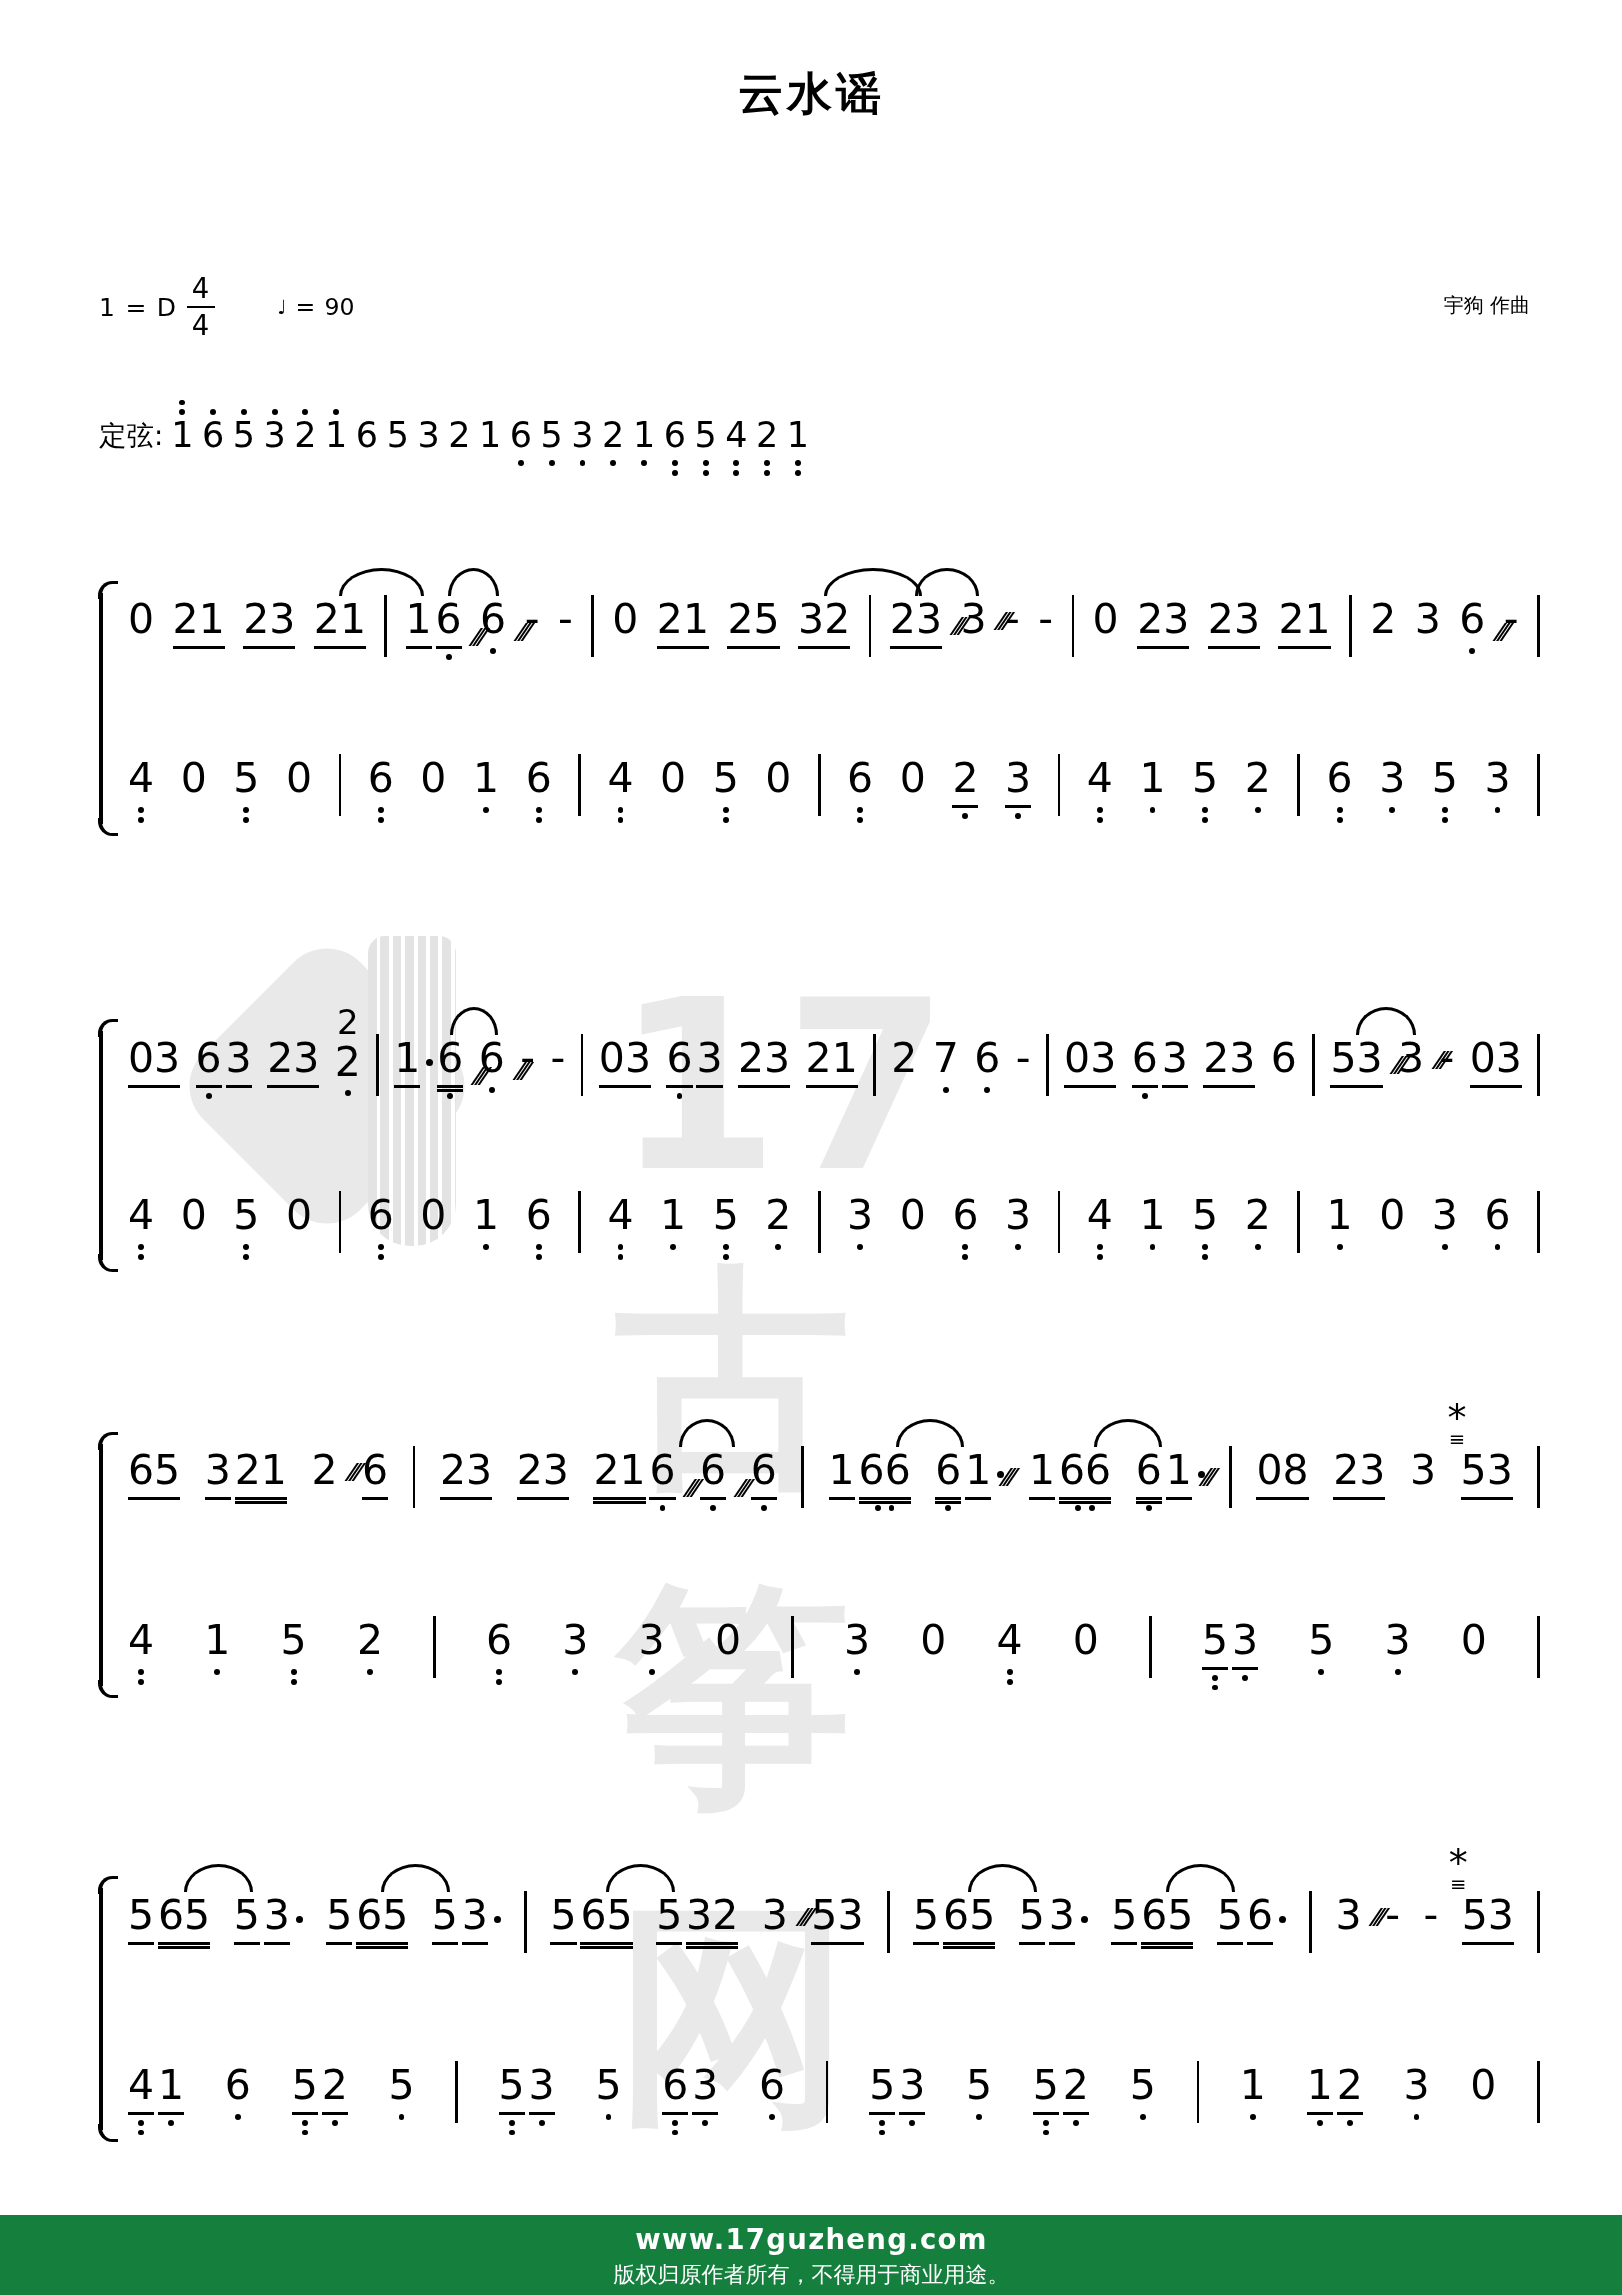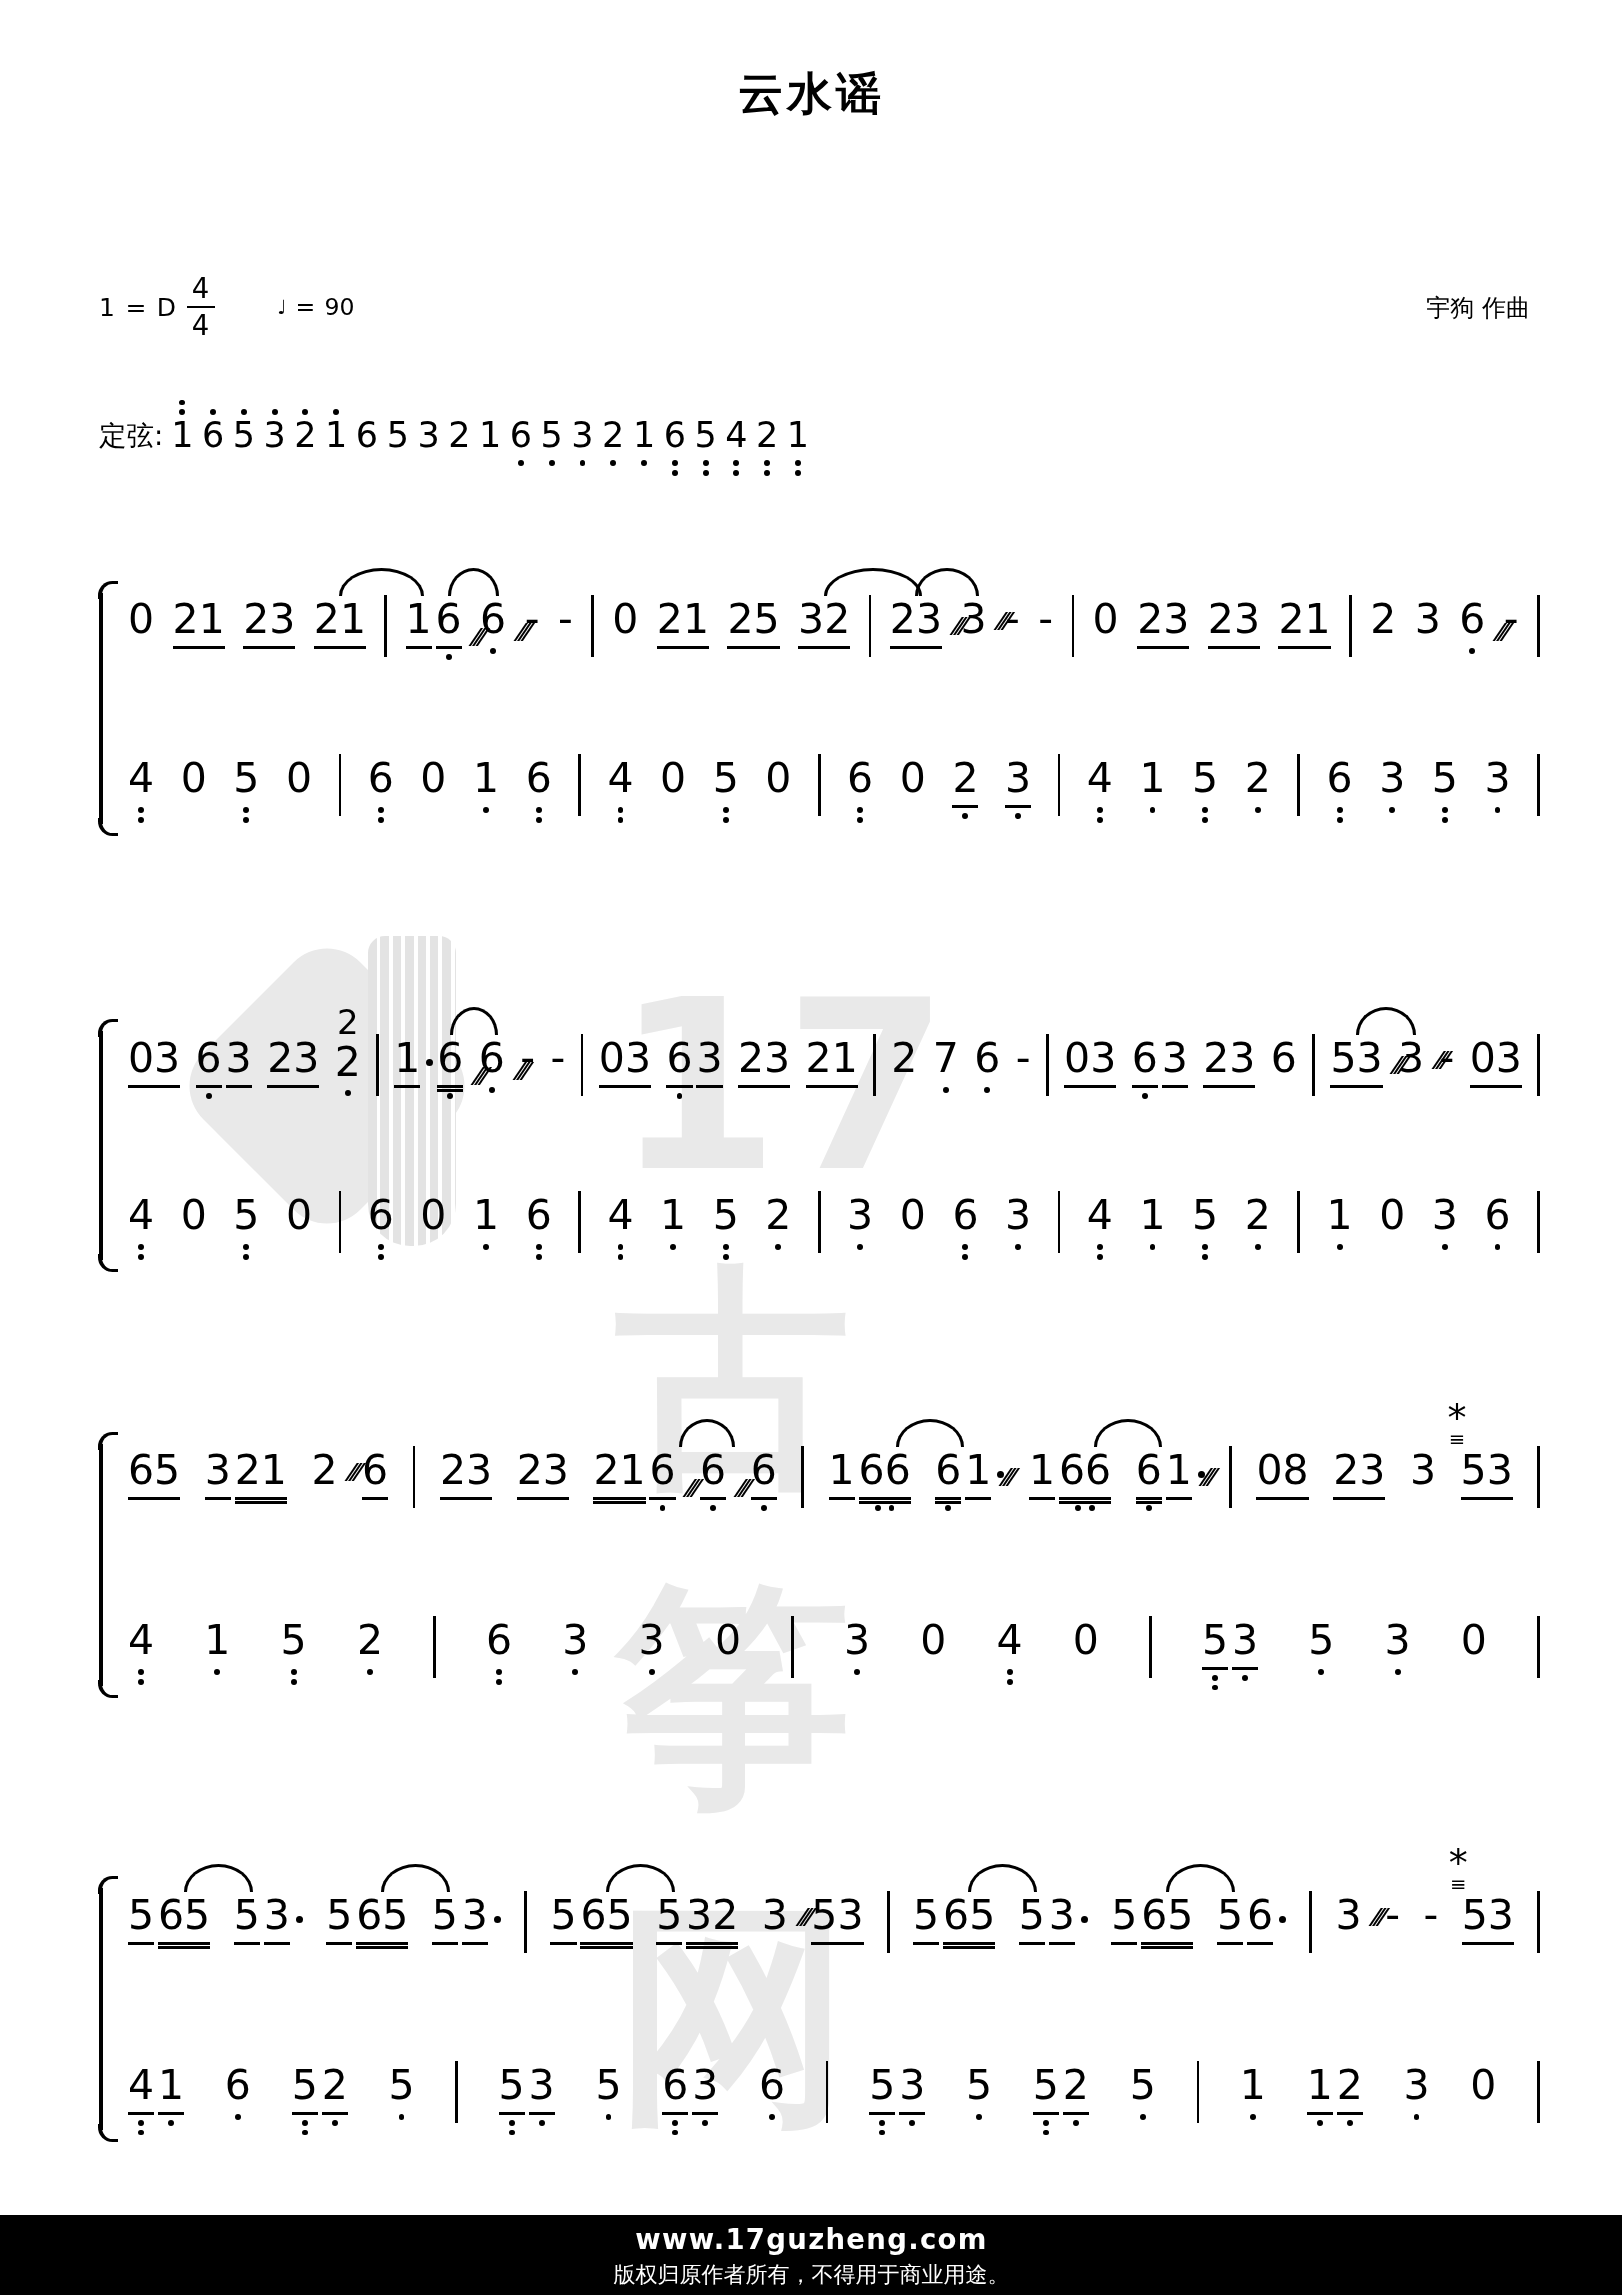--- a/index.html
+++ b/index.html
@@ -8,21 +8,21 @@
   
   .title{position:absolute;top:64px;left:0;width:100%;text-align:center;
          font-size:45px;font-weight:bold;letter-spacing:3.9px;z-index:1;}
   .keyline{position:absolute;left:99px;top:275px;display:flex;align-items:center;
            font-size:25px;gap:10.5px;z-index:1;}
   .frac{display:inline-flex;flex-direction:column;align-items:center;line-height:1;font-size:27.5px;}
   .frac .num{padding:0 5.2px 3.9px;border-bottom:2.6px solid #000;}
   .frac .den{padding-top:3.9px;}
   .tempo{margin-left:52px;display:flex;align-items:center;gap:9.2px;font-size:23.6px;}
   .tempo .notechar{font-size:19.6px;}
-  .composer{position:absolute;right:93px;top:292px;font-size:24px;z-index:1;}
+  .composer{position:absolute;right:93px;top:292px;font-size:20px;z-index:1;}
   
   .tuning{position:absolute;left:99px;top:391px;display:flex;align-items:flex-start;z-index:1;}
   .tuning-label{font-size:27.5px;margin-right:7.9px;margin-top:27px;}
   .tun-notes{display:inline-flex;gap:8.5px;align-items:flex-start;}
   .tun-notes .txt{font-size:35px;line-height:39px;}
   
   .music-row{position:absolute;left:128px;width:1412px;display:flex;
              justify-content:space-between;align-items:flex-start;
              padding-top:31px;white-space:nowrap;z-index:1;}
   .grp{display:inline-flex;align-items:flex-start;gap:3.9px;}
@@ -1474,19 +1474,19 @@
             </span>
           </span>
         </span>
         <span class="tok">
           <span class="txt">0</span>
         </span>
         <span class="bar"></span>
       </div>
     </div>
 
-  <div class="footer" style="background: #000000;">
+  <div class="footer" style="background: #15803d;">
     <div class="url">www.17guzheng.com</div>
     <div class="copy">版权归原作者所有，不得用于商业用途。</div>
   </div>
 
 </div>
 
 
 </body></html>

